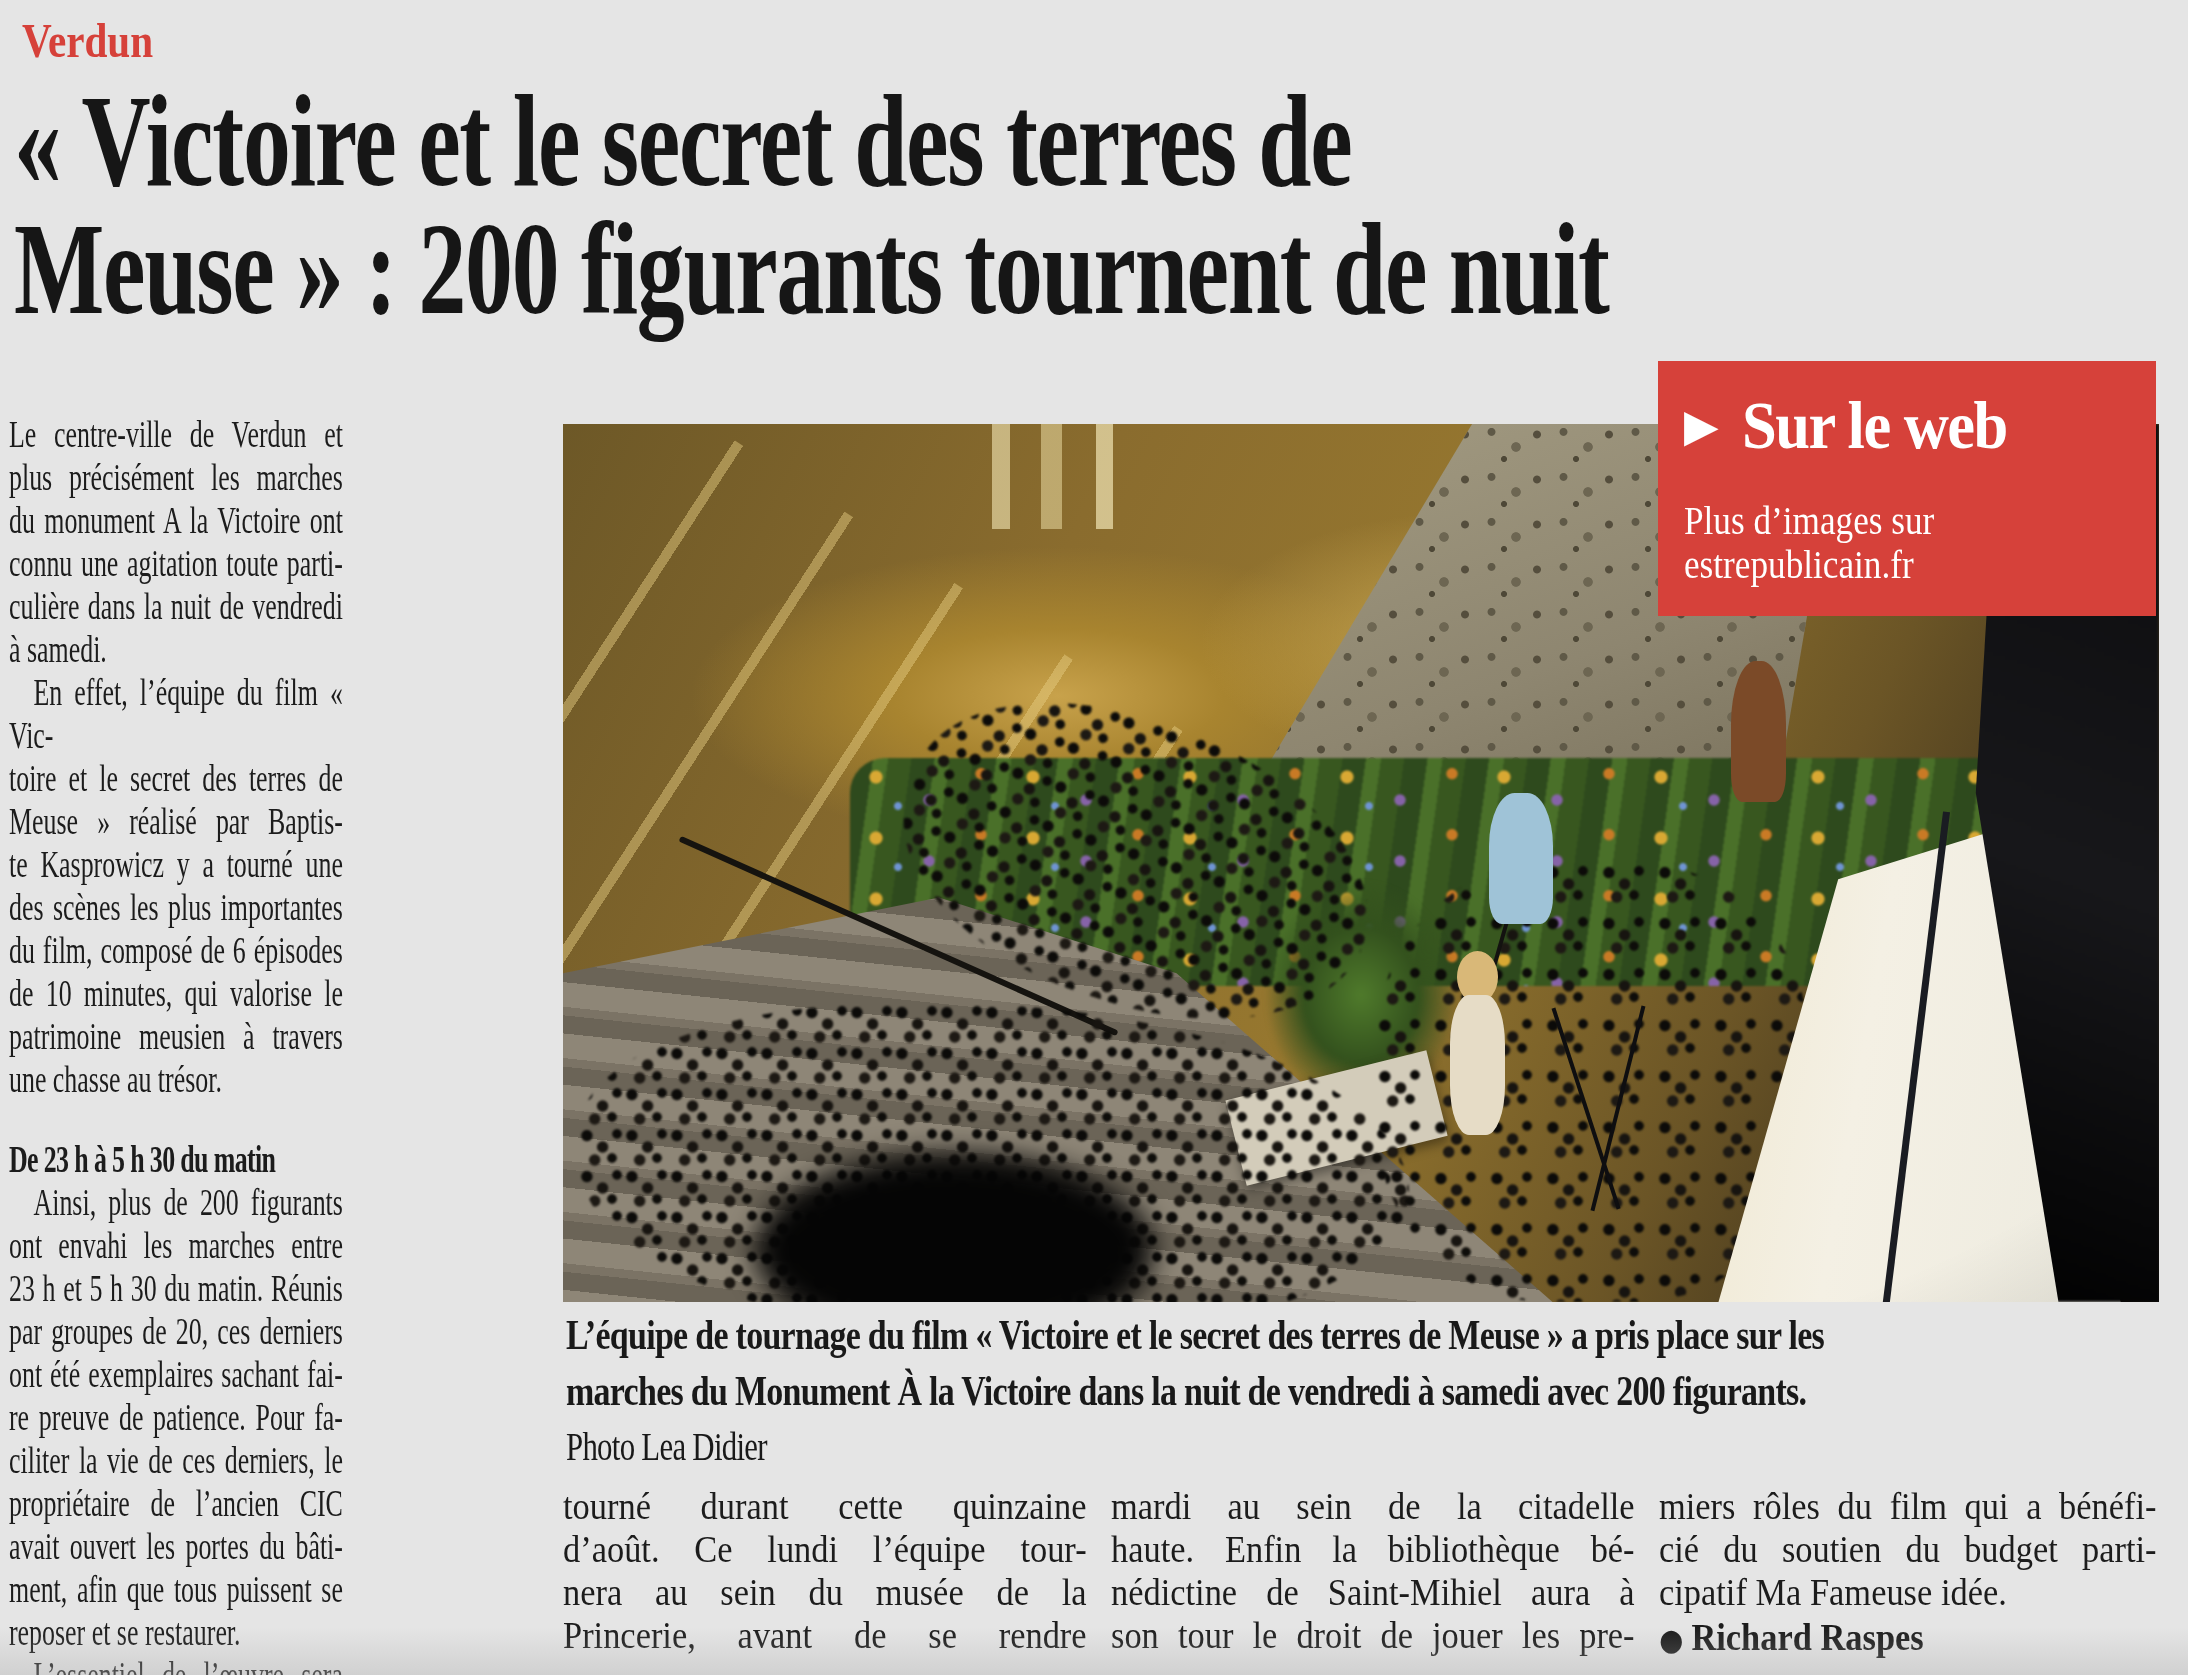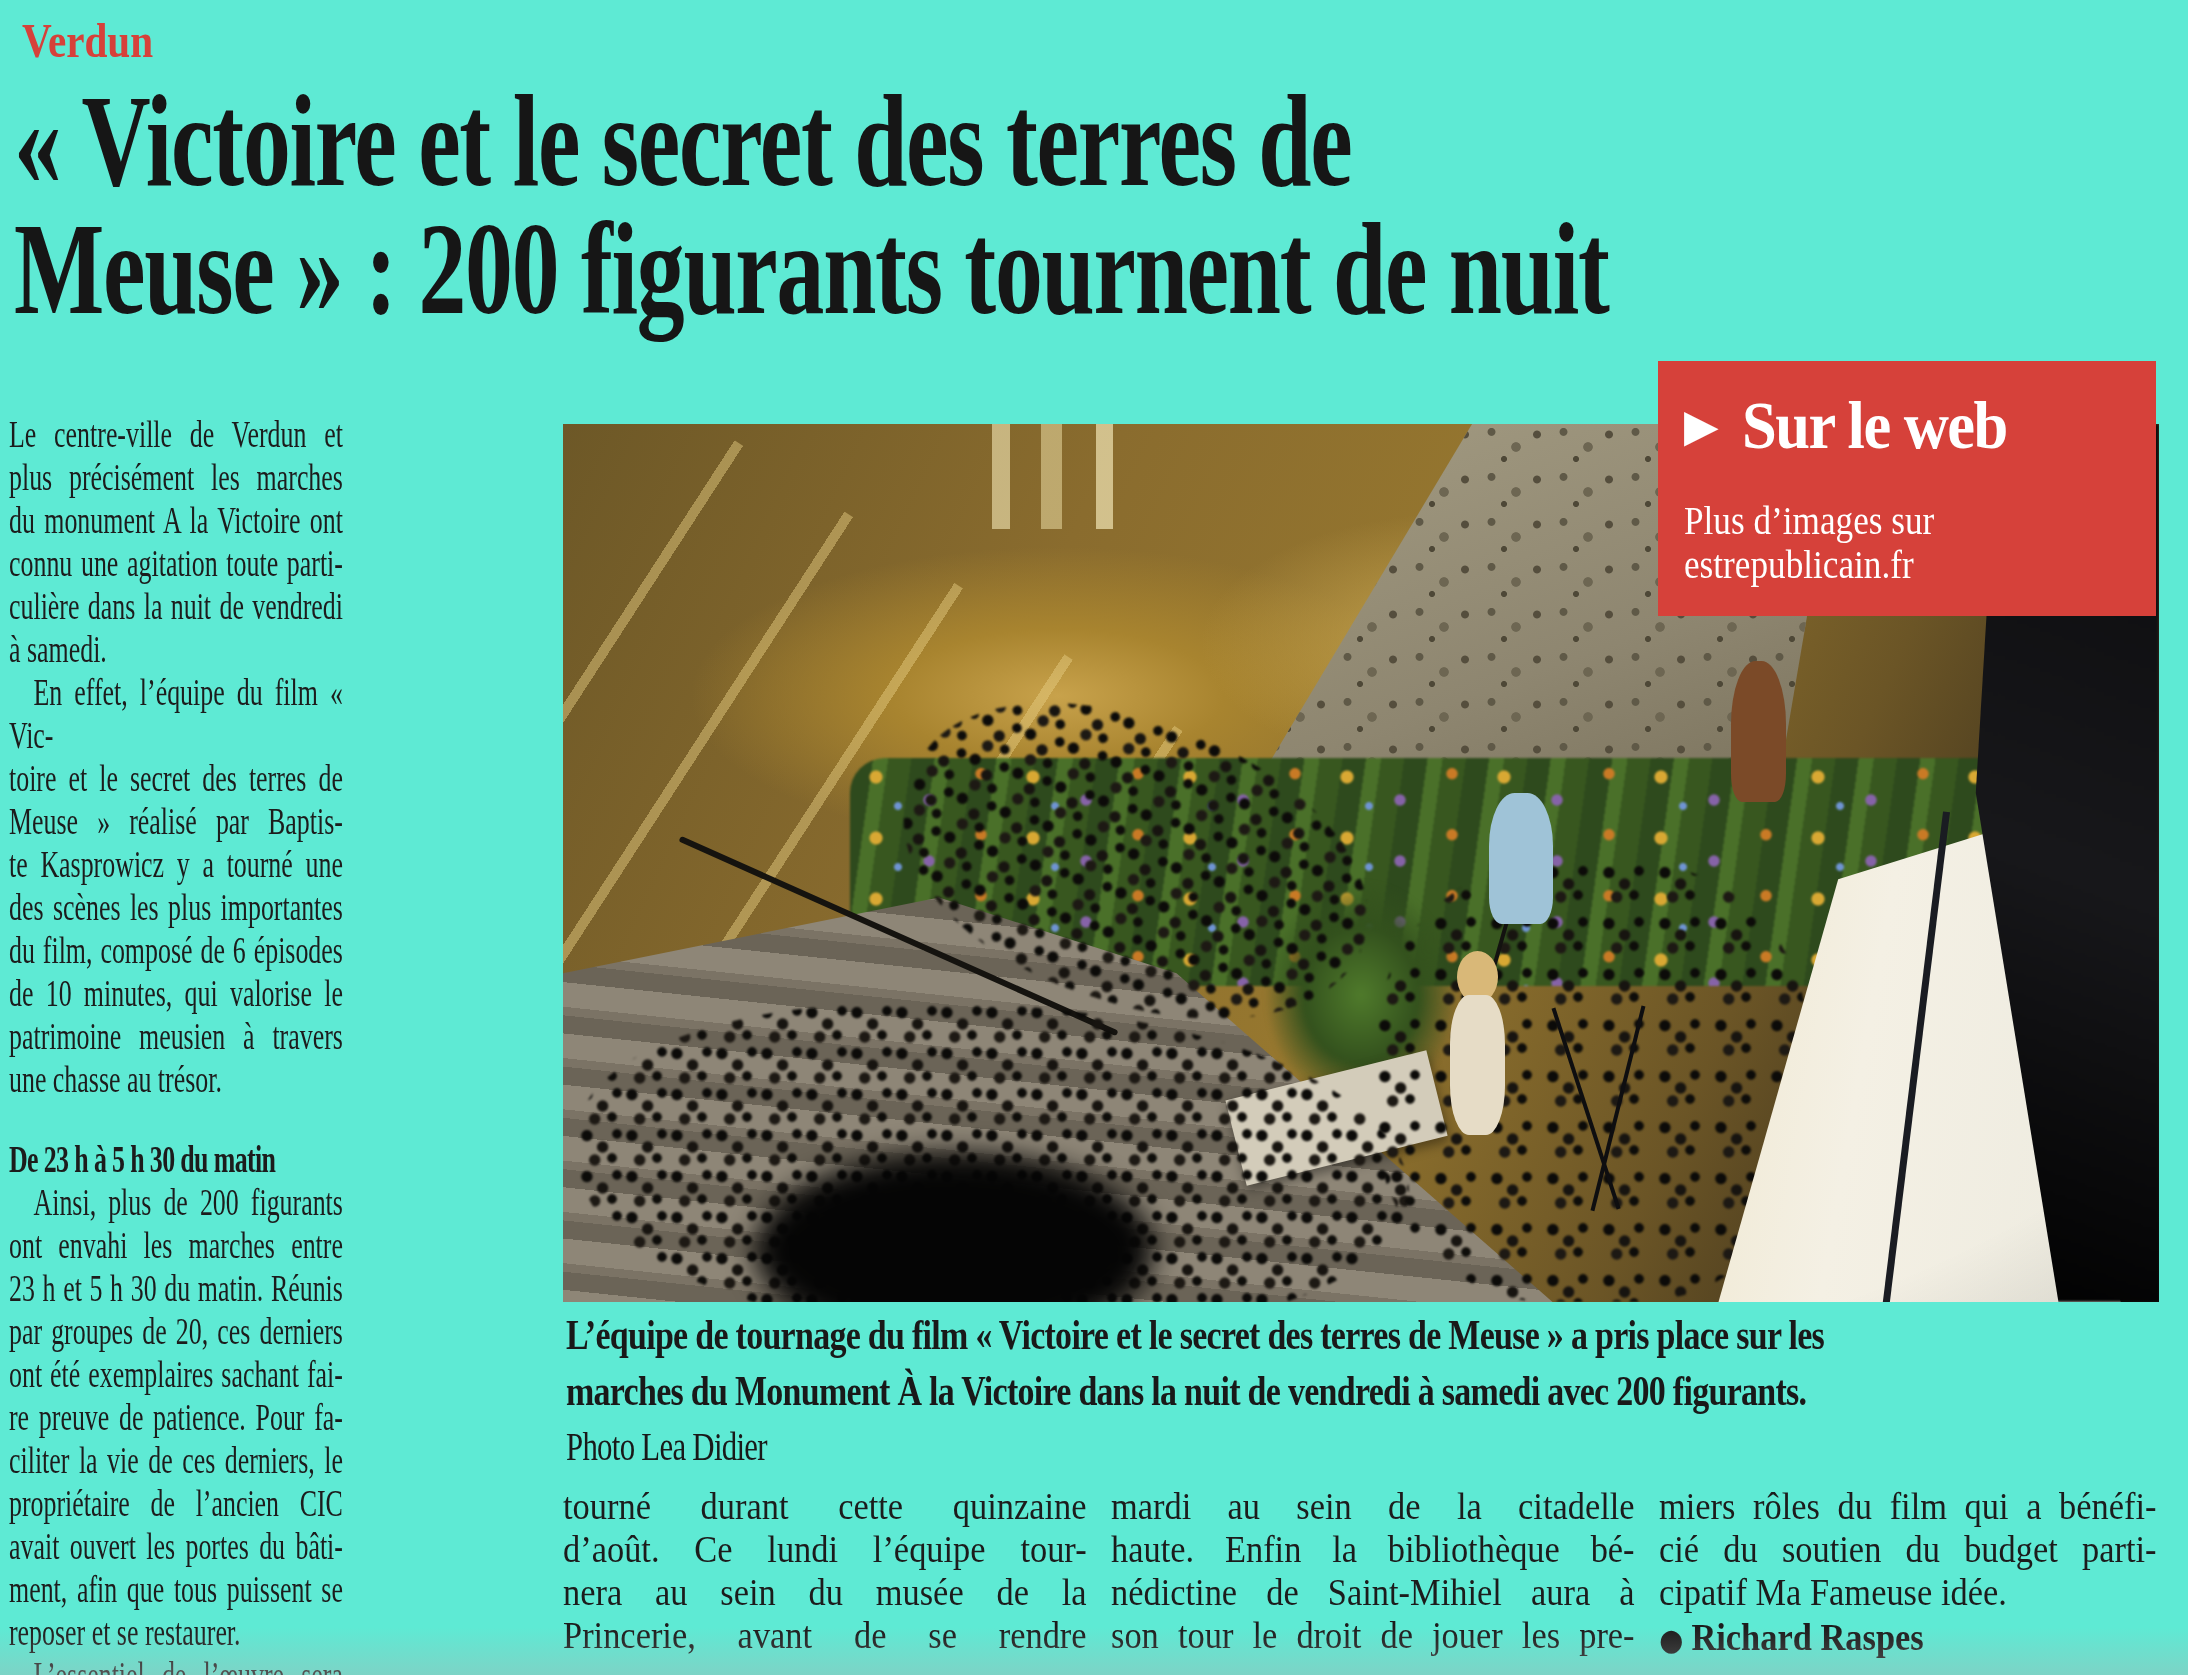--- a/index.html
+++ b/index.html
@@ -1,16 +1,16 @@
 <!DOCTYPE html>
 <html style="font-size:14px"><head>
 <meta charset="utf-8">
 <style>
   html,body{margin:0;padding:0;background:#ffffff;}
-  #page{position:relative;width:2189px;height:1675px;background:#5eead4;overflow:hidden;
+  #page{position:relative;width:2189px;height:1675px;background:#e5e5e5;overflow:hidden;
         font-family:"Liberation Serif", serif;color:#1b1b1b;}
 
   
   .kicker{position:absolute;left:22px;top:12.2px;font-size:49px;font-weight:bold;
           color:#d6413a;transform:scaleX(.84);transform-origin:left top;white-space:nowrap;}
 
   
   .headline{position:absolute;left:14px;top:77px;width:2664px;
             transform:scaleX(.73);transform-origin:left top;
             font-size:131px;line-height:128px;font-weight:bold;color:#161616;

